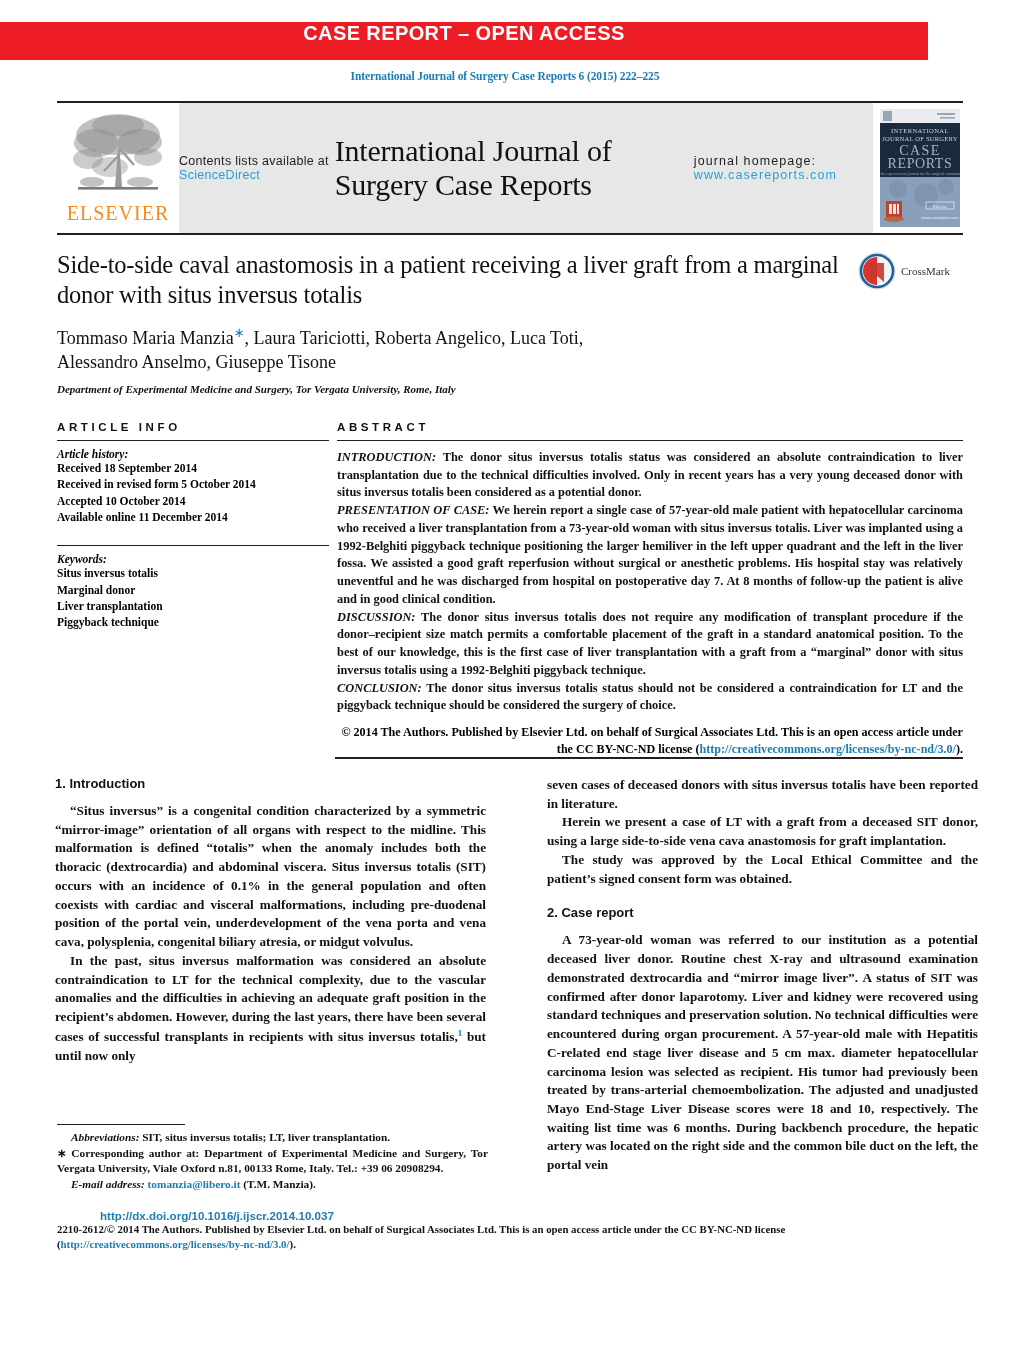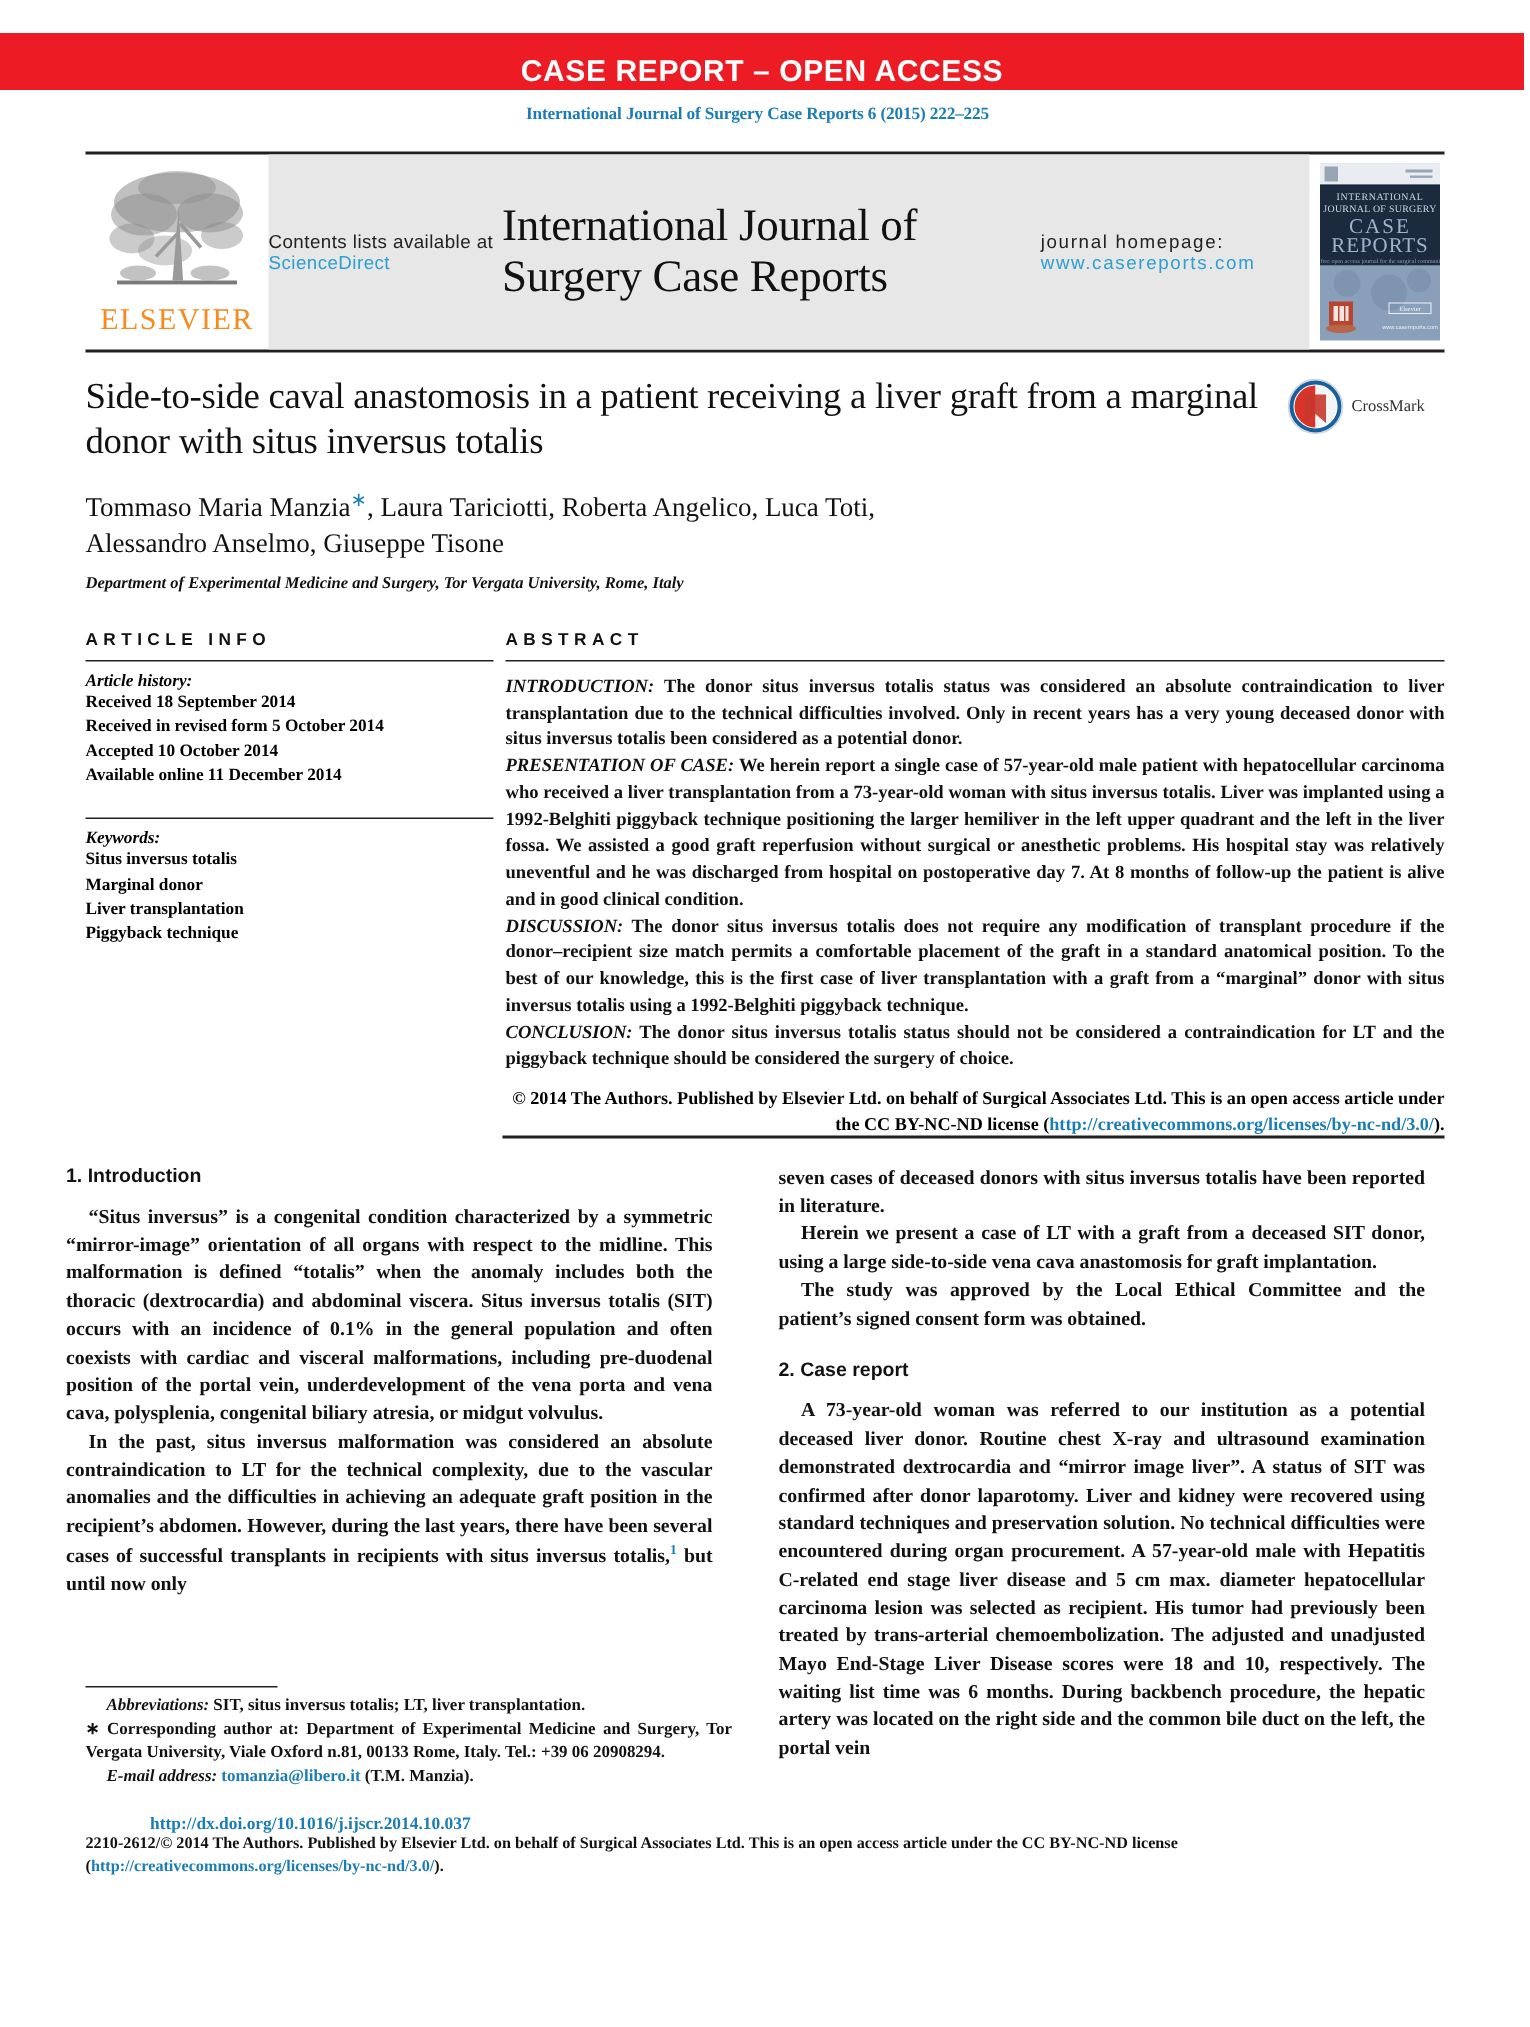--- a/index.html
+++ b/index.html
@@ -13,25 +13,25 @@
     font-family: "Liberation Serif", serif;
     color: #000;
     position: relative;
     overflow: hidden;
   }
 
   
   .banner {
     position: absolute;
     left: 0; top: 22px;
-    width: 1016px;
+    width: 928px;
     height: 38px;
     background: #ED1C24;
     display: flex;
-    align-items: flex-end;
+    align-items: flex-start;
     justify-content: center;
   }
   .banner-text {
     color: #ffffff;
     font-family: "Liberation Sans", sans-serif;
     font-weight: bold;
     font-size: 20px;
     letter-spacing: 0.4px;
   }
 
@@ -232,24 +232,24 @@
   .rule-bottom-abs {
     position: absolute;
     left: 335px; top: 757px;
     width: 628px;
     border-top: 2.2px solid #231f20;
   }
 
   
   .body-cols {
     position: absolute;
-    left: 44px; top: 776px;
+    left: 55px; top: 776px;
     width: 906px;
     display: flex;
-    gap: 44px;
+    gap: 61px;
   }
   .bcol { width: 431px; flex: 0 0 431px; }
   .body-head {
     font-family: "Liberation Sans", sans-serif;
     font-weight: bold;
     font-size: 13px;
     margin: 0 0 11px 0;
     color: #111;
   }
   .body-head2 {
@@ -294,21 +294,21 @@
   .fn-ital { font-style: italic; }
   .fn-indent { text-indent: 14px; }
 
   
   .bottom-block {
     position: absolute;
     left: 57px; top: 1209px;
     width: 906px;
   }
   .doi-line {
-    font-family: Liberation Serif, serif;
+    font-family: Liberation Sans, sans-serif;
     font-size: 11.6px;
     color: #1a7db5;
     font-weight: bold;
     padding-left: 43px;
   }
   .copy-line {
     font-family: "Liberation Serif", serif;
     font-size: 10.8px;
     line-height: 1.4;
     font-weight: bold;

